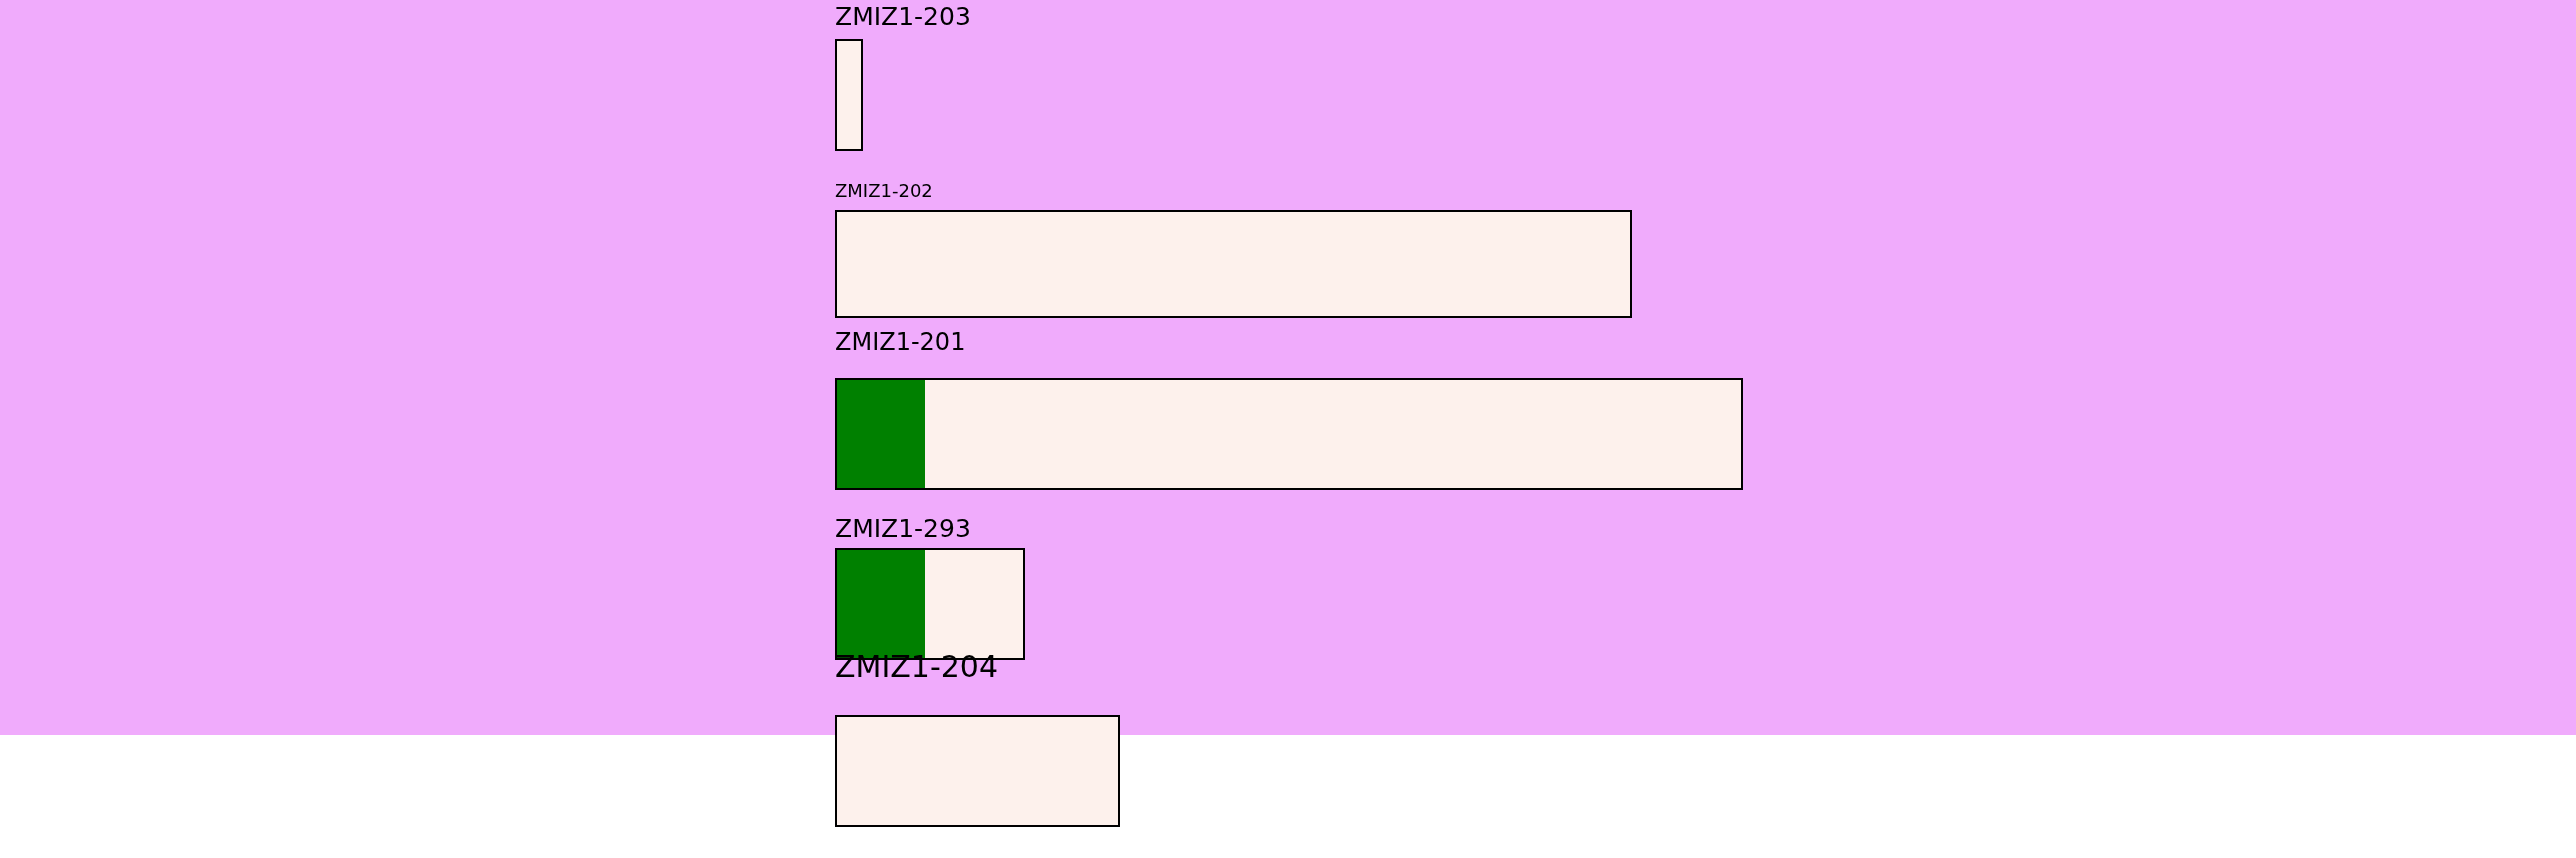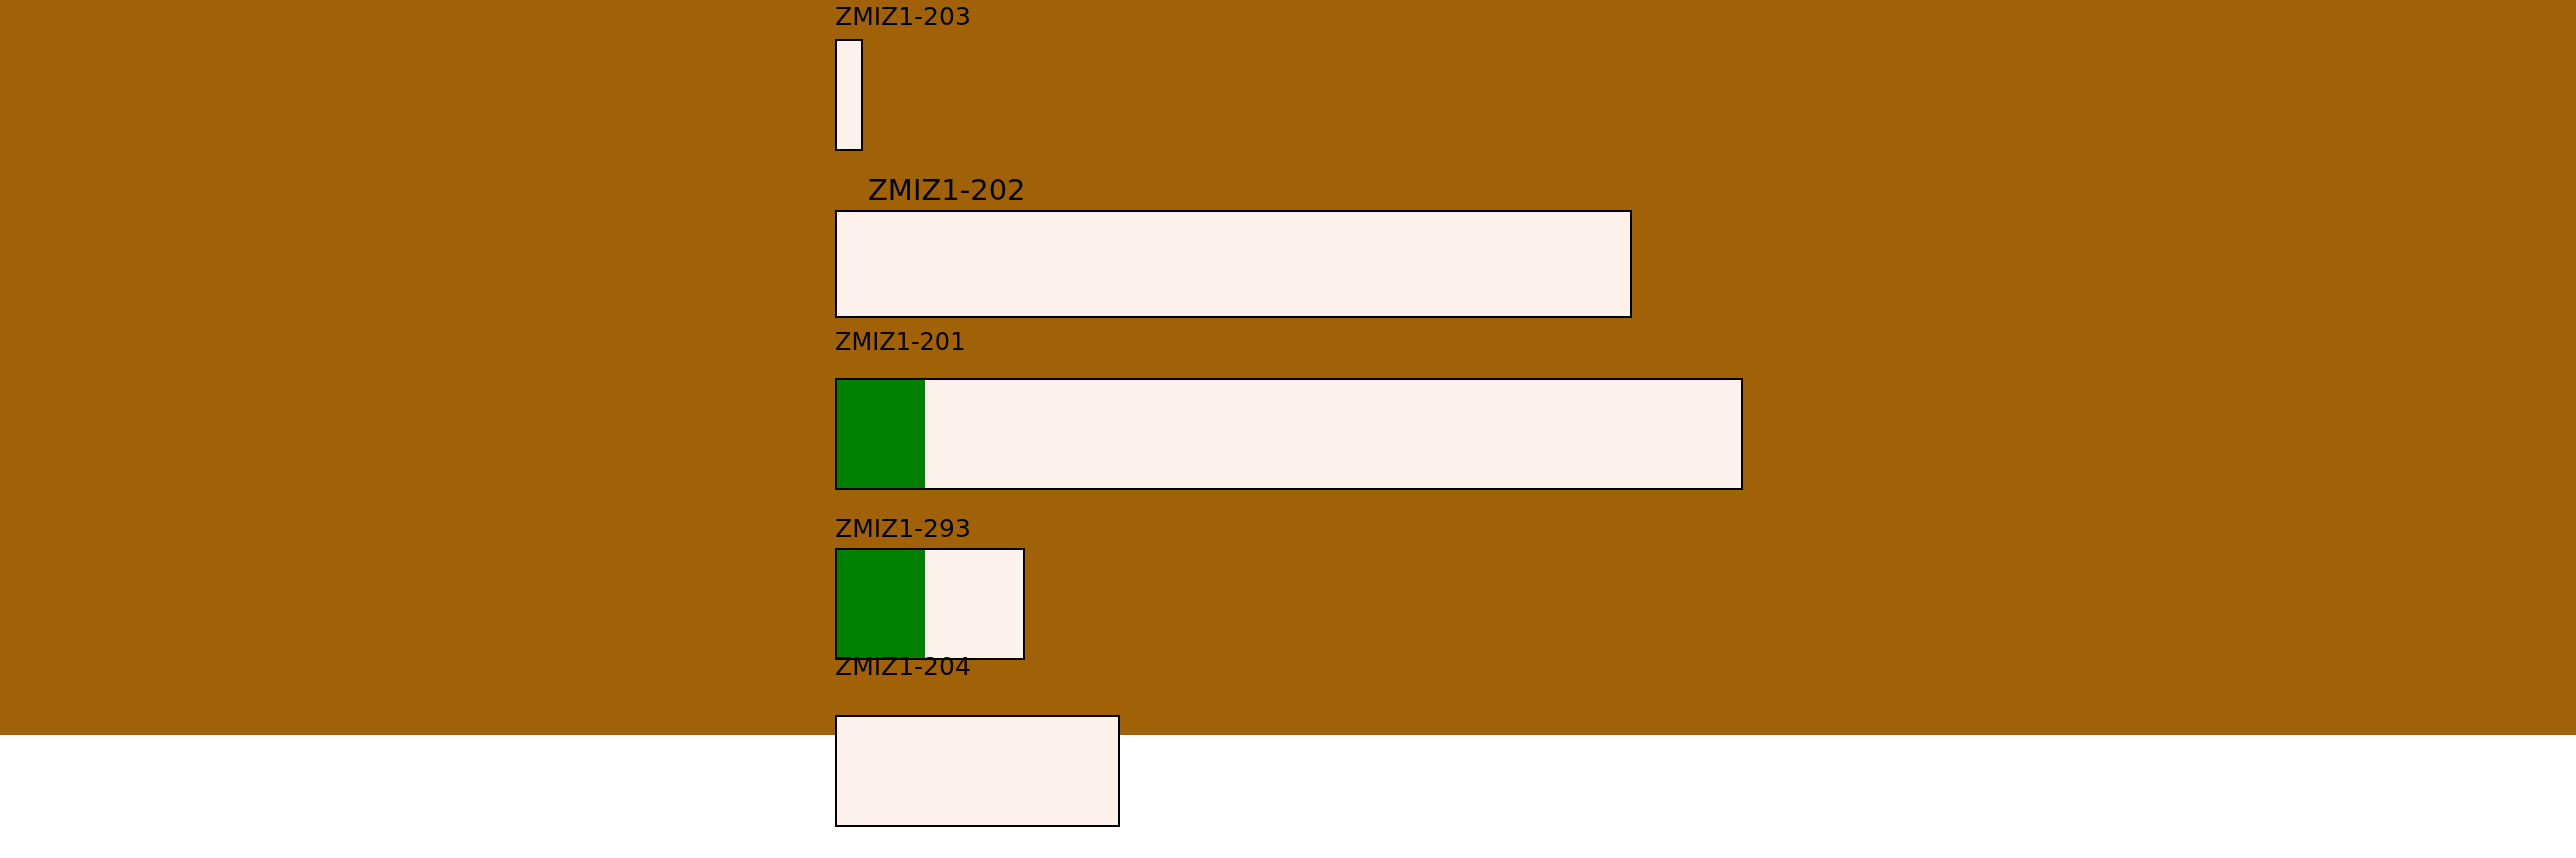--- a/index.html
+++ b/index.html
@@ -44,39 +44,39 @@
     position: absolute;
     left: 0;
     top: 0;
     bottom: 0;
     background: #008000;
   }
 </style>
 </head>
 <body>
 
-<div id="canvas" style="width: 2576px; height: 735px; background: #a16207;">
+<div id="canvas" style="width: 2576px; height: 735px; background: #f0abfc;">
     <div class="track-group" style="left: 0px; top: 0px;">
       <div class="track-label" style="left: 835px; top: 4.3px; font-size: 25px; color: rgb(0, 0, 0);">ZMIZ1-203</div>
       <div class="track-bar" style="left: 835px; top: 39px; width: 28px; height: 112px; background: rgb(253, 241, 236); border-color: rgb(0, 0, 0); border-width: 2.6px;"></div>
     </div>
     <div class="track-group" style="left: 0px; top: 0px;">
-      <div class="track-label" style="left: 868px; top: 178px; font-size: 29px; color: rgb(0, 0, 0);">ZMIZ1-202</div>
+      <div class="track-label" style="left: 835px; top: 178px; font-size: 18px; color: rgb(0, 0, 0);">ZMIZ1-202</div>
       <div class="track-bar" style="left: 835px; top: 210px; width: 797px; height: 108px; background: rgb(253, 241, 236); border-color: rgb(0, 0, 0); border-width: 2.6px;"></div>
     </div>
     <div class="track-group" style="left: 0px; top: 0px;">
       <div class="track-label" style="left: 835px; top: 330px; font-size: 24px; color: rgb(0, 0, 0);">ZMIZ1-201</div>
       <div class="track-bar" style="left: 835px; top: 378px; width: 908px; height: 112px; background: rgb(253, 241, 236); border-color: rgb(0, 0, 0); border-width: 2.6px;">
         <div class="bar-fill" style="width: 88px; background: rgb(0, 128, 0);"></div>
       </div>
     </div>
     <div class="track-group" style="left: 0px; top: 0px;">
       <div class="track-label" style="left: 835px; top: 516px; font-size: 25px; color: rgb(0, 0, 0);">ZMIZ1-293</div>
       <div class="track-bar" style="left: 835px; top: 548px; width: 190px; height: 112px; background: rgb(253, 241, 236); border-color: rgb(0, 0, 0); border-width: 2.6px;">
         <div class="bar-fill" style="width: 88px; background: rgb(0, 128, 0);"></div>
       </div>
     </div>
     <div class="track-group" style="left: 0px; top: 0px;">
-      <div class="track-label" style="left: 835px; top: 654px; font-size: 25px; color: rgb(0, 0, 0);">ZMIZ1-204</div>
+      <div class="track-label" style="left: 835px; top: 654px; font-size: 30px; color: rgb(0, 0, 0);">ZMIZ1-204</div>
       <div class="track-bar" style="left: 835px; top: 715px; width: 285px; height: 112px; background: rgb(253, 241, 236); border-color: rgb(0, 0, 0); border-width: 2.6px;"></div>
     </div>
   </div>
 
 
 </body></html>

